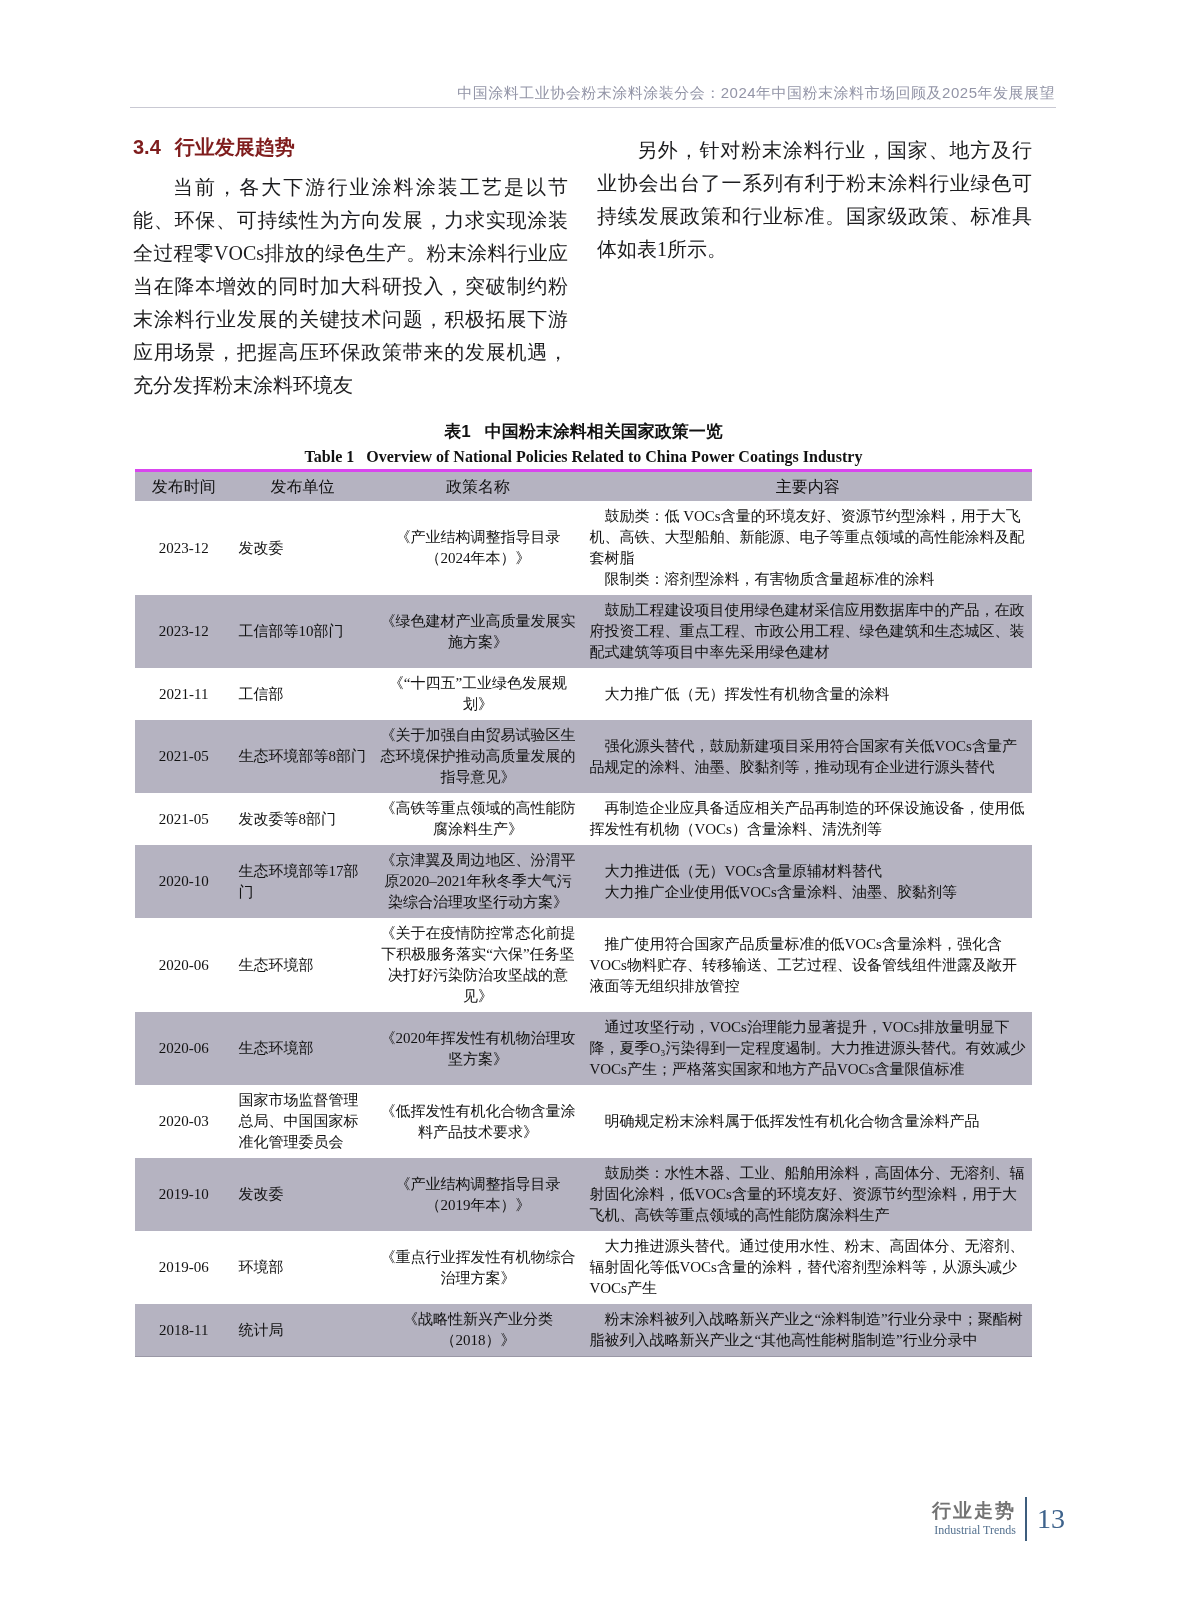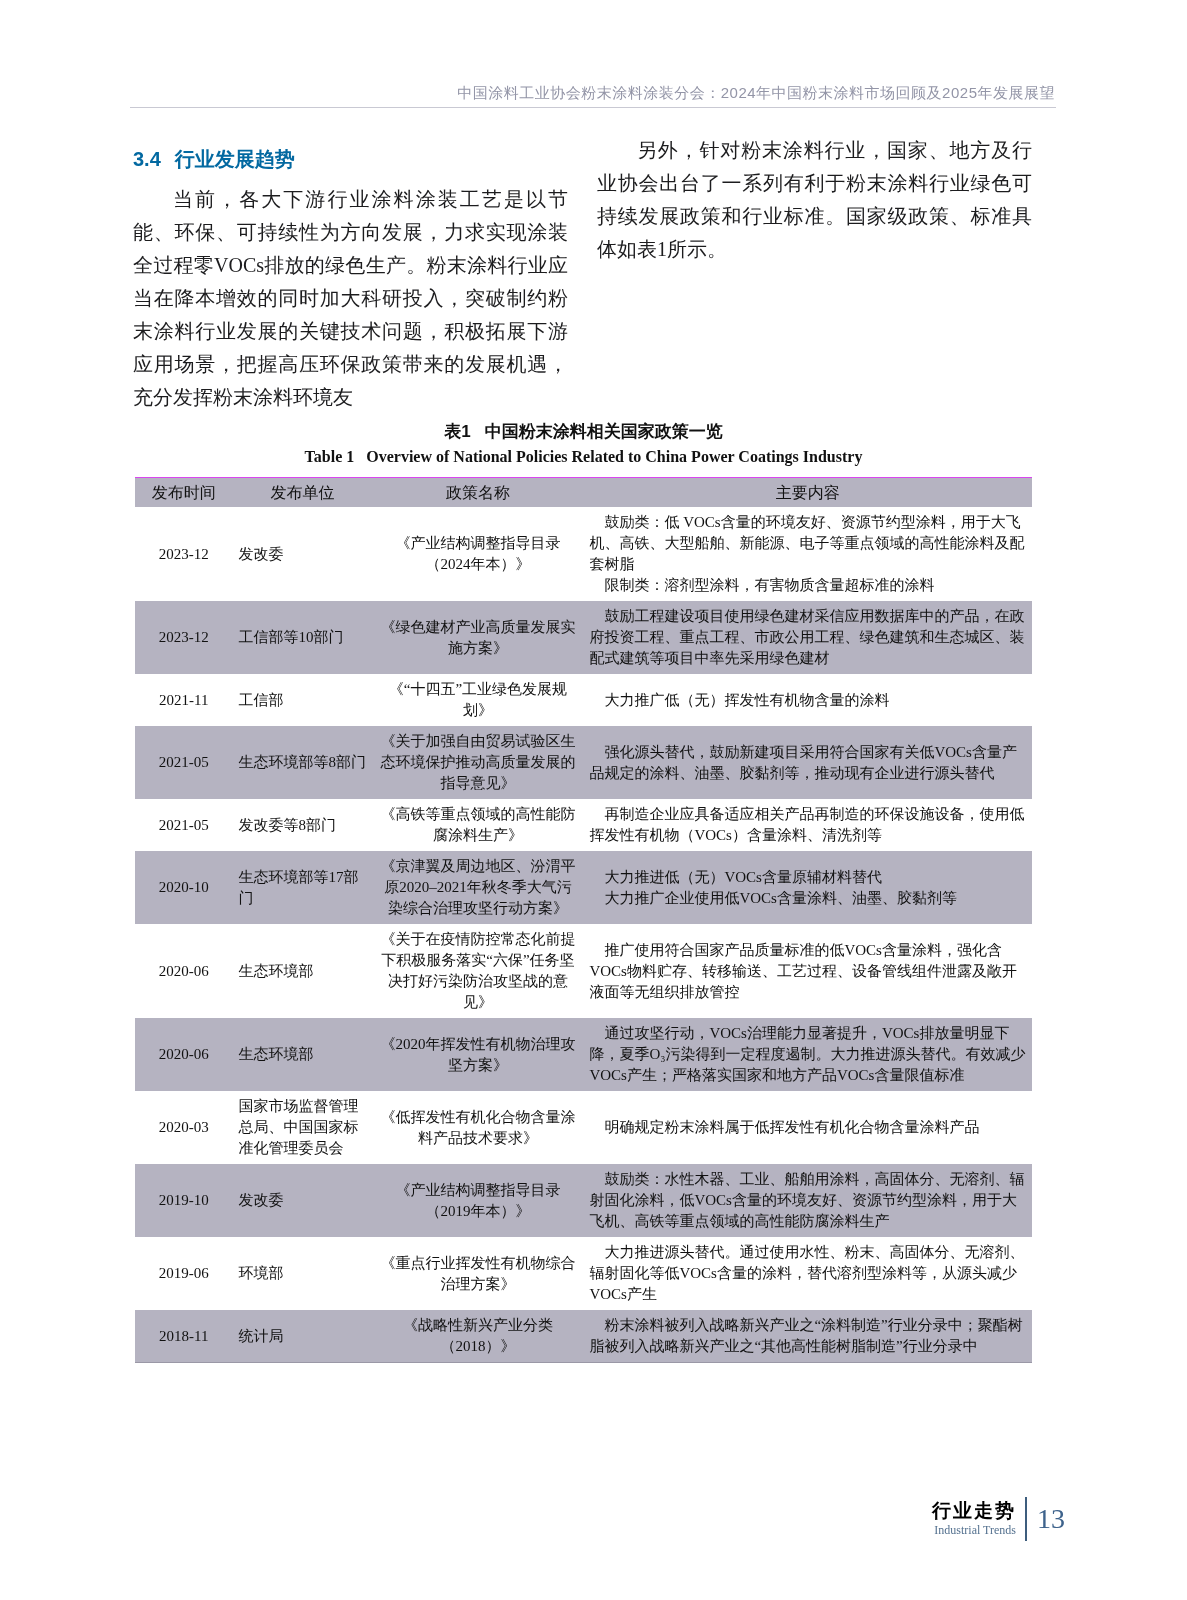--- a/index.html
+++ b/index.html
@@ -23,24 +23,24 @@
     position:absolute;left:130px;top:107px;width:926px;height:1px;
     background:#c9c9d3;
   }
   
   .columns{
     position:absolute;left:133px;top:134px;width:899px;
     display:flex;gap:29px;
   }
   .col{width:435px;}
   .section-heading{
-    margin:12px 0 10px 0;
+    margin:0 0 10px 0;
     font-family:"Liberation Sans",sans-serif;
     font-weight:bold;font-size:20px;
-    color:#0369a1;
+    color:#7f1d1d;
   }
   .section-heading .sec-num{margin-right:14px;}
   .body-para{
     margin:0;
     font-size:20px;line-height:33px;
     text-align:justify;
     color:#1c1c1e;
   }
   .body-para.indent{text-indent:2em;}
   
@@ -53,23 +53,23 @@
     font-weight:bold;font-size:17px;color:#111;
   }
   .tbl-title-cn .t-label{margin-right:14px;}
   .tbl-title-en{
     text-align:center;margin-top:5px;
     font-family:"Liberation Serif",serif;
     font-weight:bold;font-size:16px;color:#111;
   }
   .tbl-title-en .t-label{margin-right:12px;}
   table.policy{
-    width:100%;margin-top:11px;
+    width:100%;margin-top:3px;
     border-collapse:collapse;
-    border-top:1px solid #d946ef;
+    border-top:3px solid #d946ef;
     border-bottom:1px solid #9a98a6;
     font-size:15px;line-height:21px;
   }
   table.policy th{
     background:#b5b3c1;
     font-family:"Liberation Sans",sans-serif;
     font-weight:normal;font-size:16px;
     text-align:center;
     padding:4px 4px;
     color:#111;
@@ -91,21 +91,21 @@
   td.c-content p{margin:0;text-indent:1em;}
   
   .page-footer{
     position:absolute;right:122px;top:1497px;
     display:flex;align-items:center;
   }
   .footer-labels{text-align:right;margin-right:9px;}
   .footer-cn{
     font-family:"Liberation Sans",sans-serif;
     font-weight:bold;font-size:19px;letter-spacing:2px;
-    color:#000000;line-height:22px;
+    color:#737373;line-height:22px;
   }
   .footer-en{
     font-family:"Liberation Serif",serif;
     font-size:12px;color:#54718f;line-height:16px;
   }
   .footer-bar{
     width:2px;height:44px;background:#3e5d7d;margin-right:10px;
   }
   .footer-page{
     font-family:"Liberation Serif",serif;

